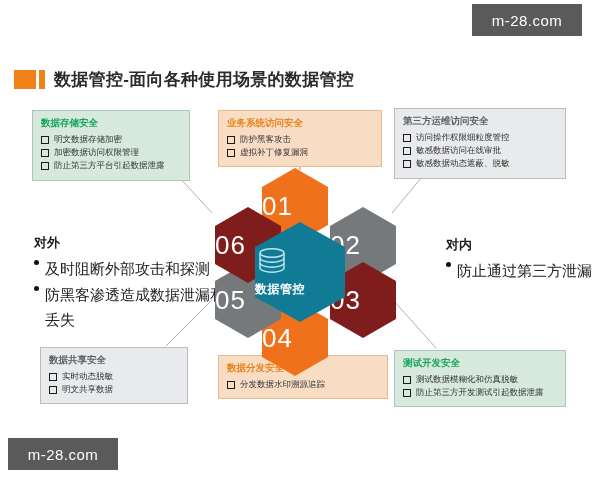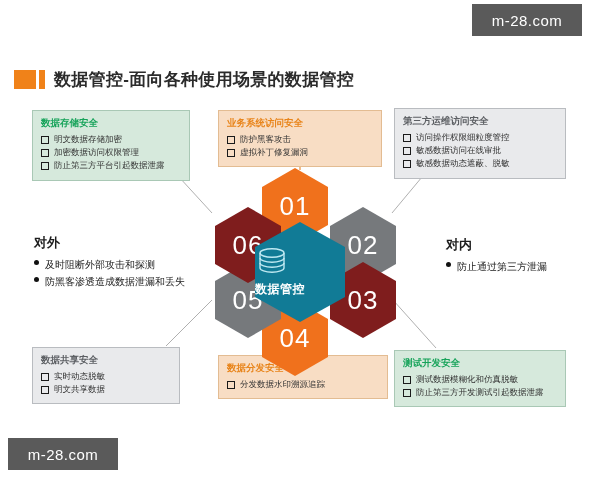--- a/index.html
+++ b/index.html
@@ -39,38 +39,38 @@
   .box.green{background:#d6e9dc;border-color:#a9c8b5;}
   .box.green .box-title{color:#17a35a;}
   .box.orange{background:#f8ddc4;border-color:#e3bc92;}
   .box.orange .box-title{color:#E8841A;}
   .box.grey{background:#e9eaec;border-color:#b9bcc0;}
   .box.grey .box-title{color:#5c5f63;}
 
   #box-store{left:32px;top:110px;width:158px;}
   #box-biz{left:218px;top:110px;width:164px;}
   #box-third{left:394px;top:108px;width:172px;}
-  #box-share{left:32px;top:347px;width:148px;}
+  #box-share{left:40px;top:347px;width:148px;}
   #box-dist{left:218px;top:355px;width:170px;}
   #box-test{left:394px;top:350px;width:172px;}
 
   
   .callout{position:absolute;}
   .callout h4{margin:0 0 4px 0;font-size:13px;font-weight:bold;color:#1d1d1d;}
   .callout ul{list-style:none;margin:0;padding:0;}
-  .callout li{font-size:10px;color:#222;line-height:1.7;display:flex;align-items:flex-start;}
+  .callout li{font-size:15px;color:#222;line-height:1.7;display:flex;align-items:flex-start;}
   .dot{display:inline-block;width:5px;height:5px;border-radius:50%;background:#111;margin-right:6px;margin-top:4px;flex:0 0 auto;}
   #callout-out{left:34px;top:234px;width:200px;}
   #callout-in{left:446px;top:236px;width:150px;}
 
   
   .hex{
     position:absolute;width:66px;height:76px;
     clip-path:polygon(50% 0%,100% 25%,100% 75%,50% 100%,0% 75%,0% 25%);
-    display:flex;align-items:center;justify-content:center;
+    display:flex;align-items:center;
   }
   .hex span{color:#ffffff;font-size:26px;font-weight:normal;letter-spacing:1px;font-family:"Liberation Sans",sans-serif;}
   .hex.c-orange{background:#F0711C;}
   .hex.c-grey{background:#76797c;}
   .hex.c-green{background:#7f1d1d;}
 
   #hex-01{left:262px;top:168px;}
   #hex-02{left:330px;top:207px;}
   #hex-03{left:330px;top:262px;}
   #hex-04{left:262px;top:300px;}

